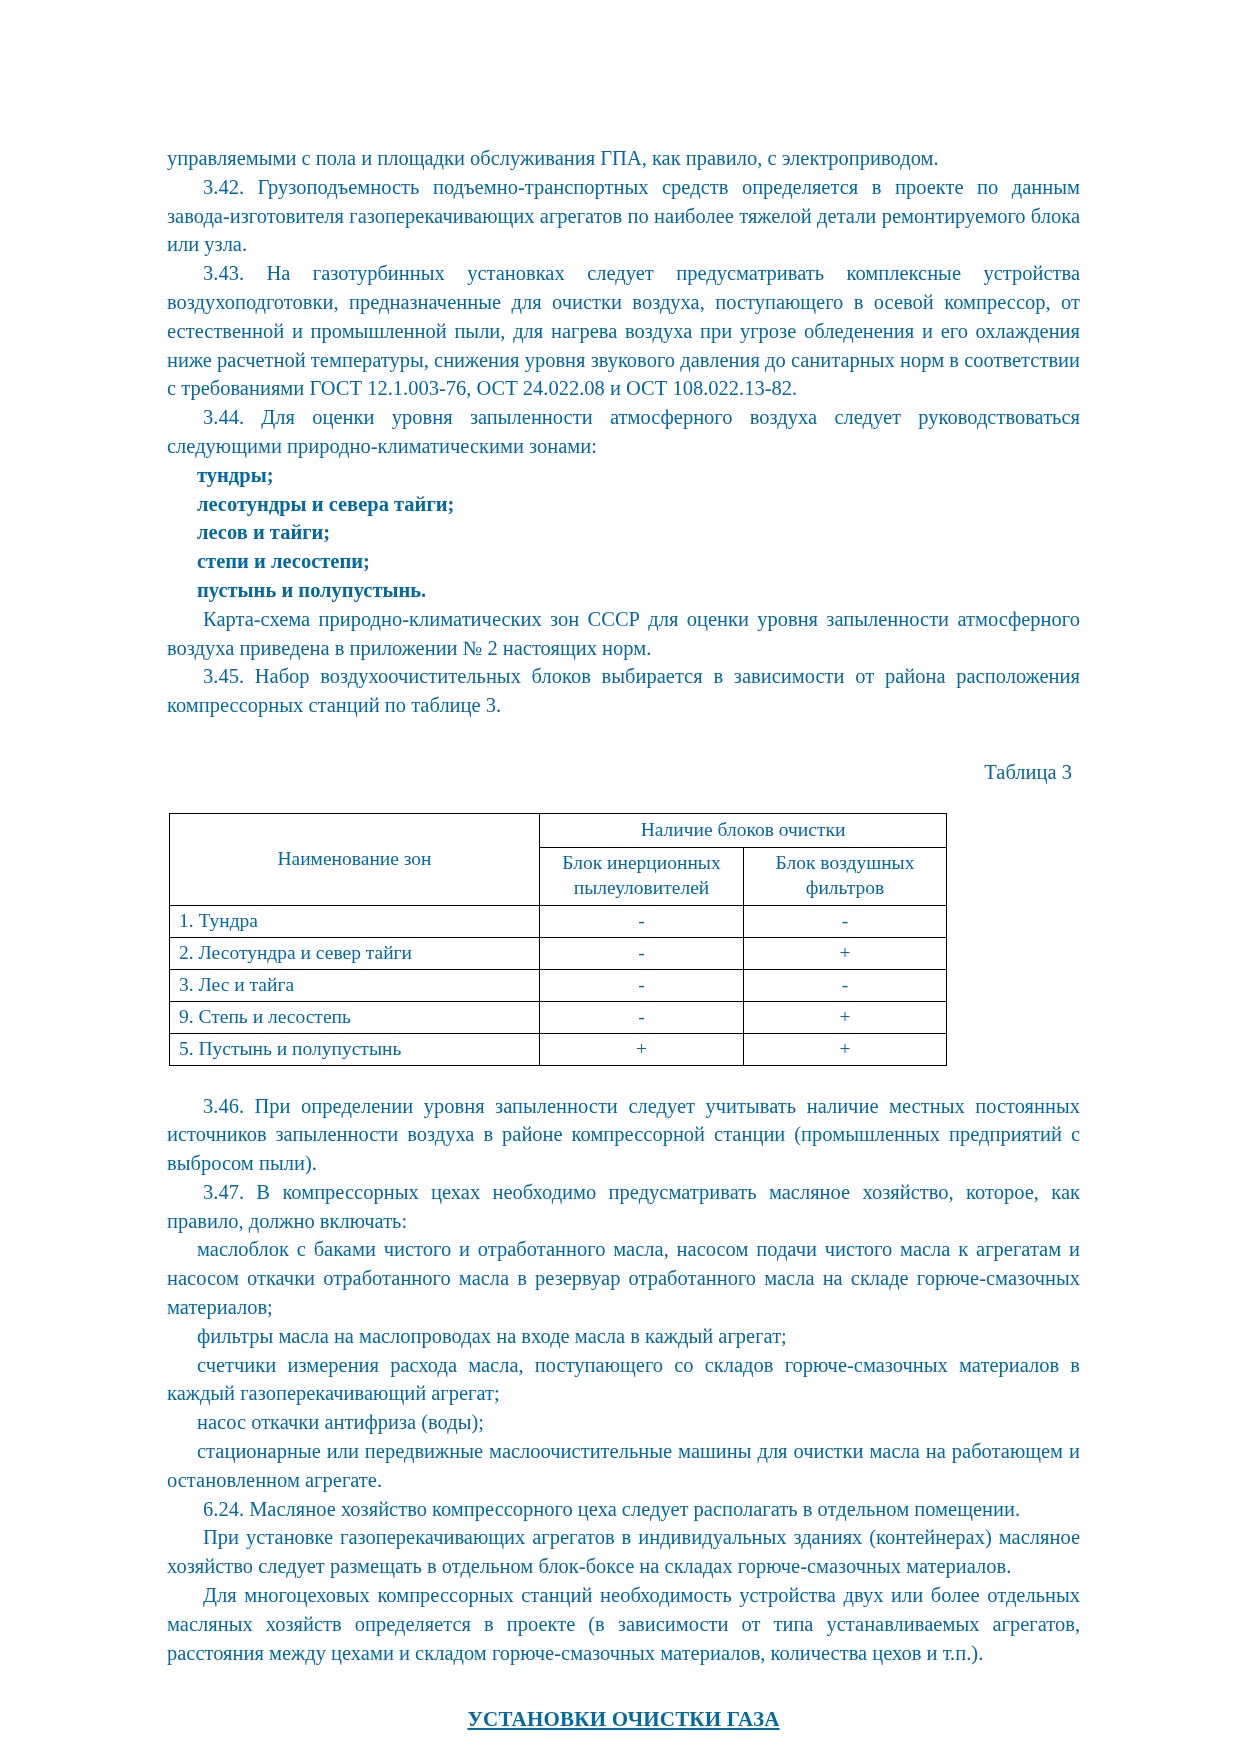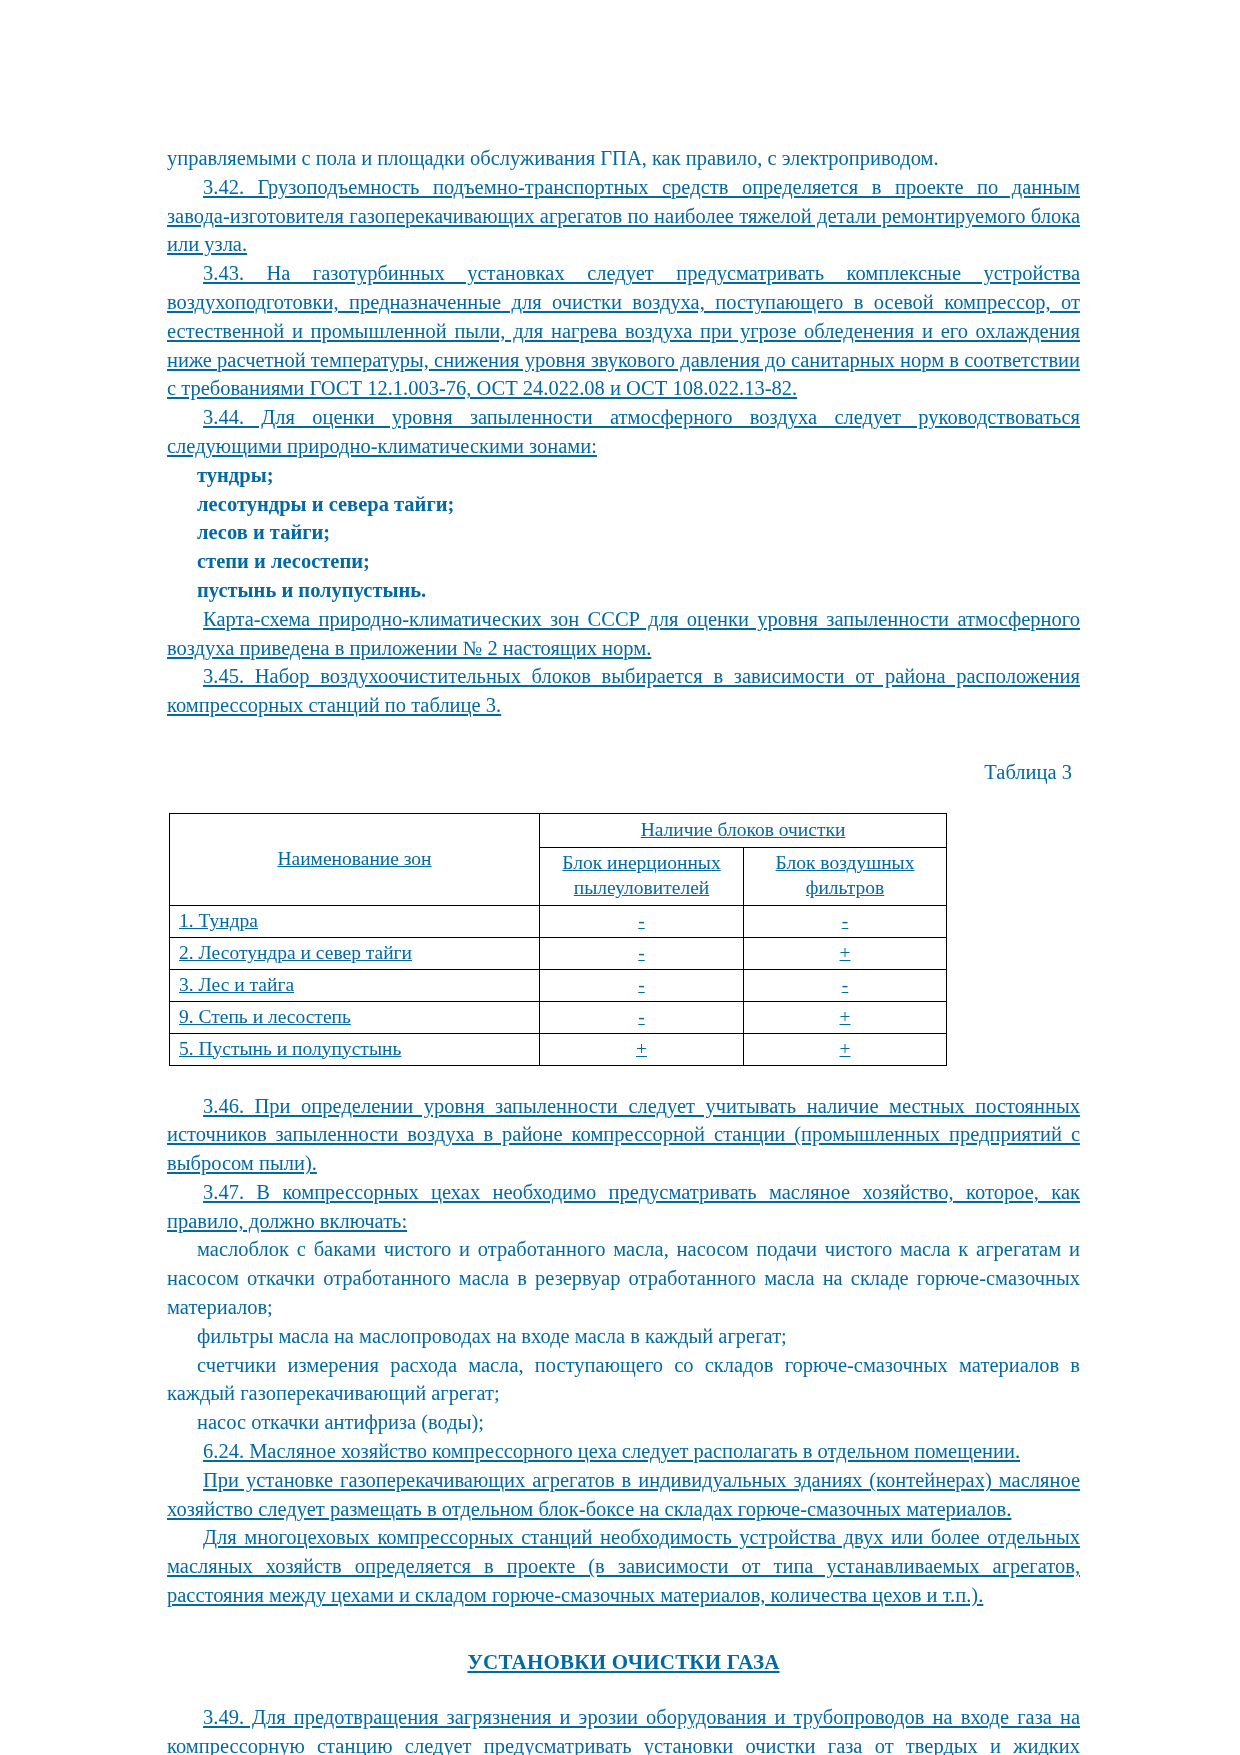--- a/index.html
+++ b/index.html
@@ -21,21 +21,20 @@
   .doc-body {
     font-size: 20.5px;
     line-height: 1.405;
     text-align: justify;
     text-justify: inter-word;
   }
   p.para {
     margin: 0;
     text-indent: 36px;
     text-align: justify;
-    text-decoration: underline;
   }
   p.para-noindent {
     margin: 0;
     text-indent: 0;
     text-align: justify;
   }
   p.listline {
     margin: 0;
     text-indent: 30px;
     text-align: justify;
@@ -60,21 +59,20 @@
     margin: 0;
     font-size: 19.5px;
     table-layout: fixed;
   }
   table.zones td, table.zones th {
     border: 1.6px solid #000000;
     padding: 3px 6px;
     font-weight: normal;
     vertical-align: middle;
     line-height: 1.28;
-    text-decoration: underline;
   }
   table.zones th.head-center,
   table.zones td.center {
     text-align: center;
   }
   table.zones td.zone-name {
     text-align: left;
     padding-left: 9px;
   }
   .col-zone  { width: 370px; }
@@ -169,20 +167,21 @@
 
     <div class="spacer-md"></div>
 
     <p class="para">3.46. При определении уровня запыленности следует учитывать наличие местных постоянных источников запыленности воздуха в районе компрессорной станции (промышленных предприятий с выбросом пыли).</p>
     <p class="para">3.47. В компрессорных цехах необходимо предусматривать масляное хозяйство, которое, как правило, должно включать:</p>
 
     <p class="listline">маслоблок с баками чистого и отработанного масла, насосом подачи чистого масла к агрегатам и насосом откачки отработанного масла в резервуар отработанного масла на складе горюче-смазочных материалов;</p>
     <p class="listline">фильтры масла на маслопроводах на входе масла в каждый агрегат;</p>
     <p class="listline">счетчики измерения расхода масла, поступающего со складов горюче-смазочных материалов в каждый газоперекачивающий агрегат;</p>
     <p class="listline">насос откачки антифриза (воды);</p>
+    <p class="listline">стационарные или передвижные маслоочистительные машины для очистки масла на работающем и остановленном агрегате.</p>
 
     <p class="para">6.24. Масляное хозяйство компрессорного цеха следует располагать в отдельном помещении.</p>
     <p class="para">При установке газоперекачивающих агрегатов в индивидуальных зданиях (контейнерах) масляное хозяйство следует размещать в отдельном блок-боксе на складах горюче-смазочных материалов.</p>
     <p class="para">Для многоцеховых  компрессорных станций необходимость устройства двух или более отдельных масляных хозяйств определяется в проекте (в зависимости от типа устанавливаемых агрегатов, расстояния между цехами и складом горюче-смазочных материалов, количества цехов и т.п.).</p>
 
     <div class="spacer-lg"></div>
 
     <h2 class="section-title">УСТАНОВКИ ОЧИСТКИ ГАЗА</h2>
 
     <div class="spacer-md"></div>

